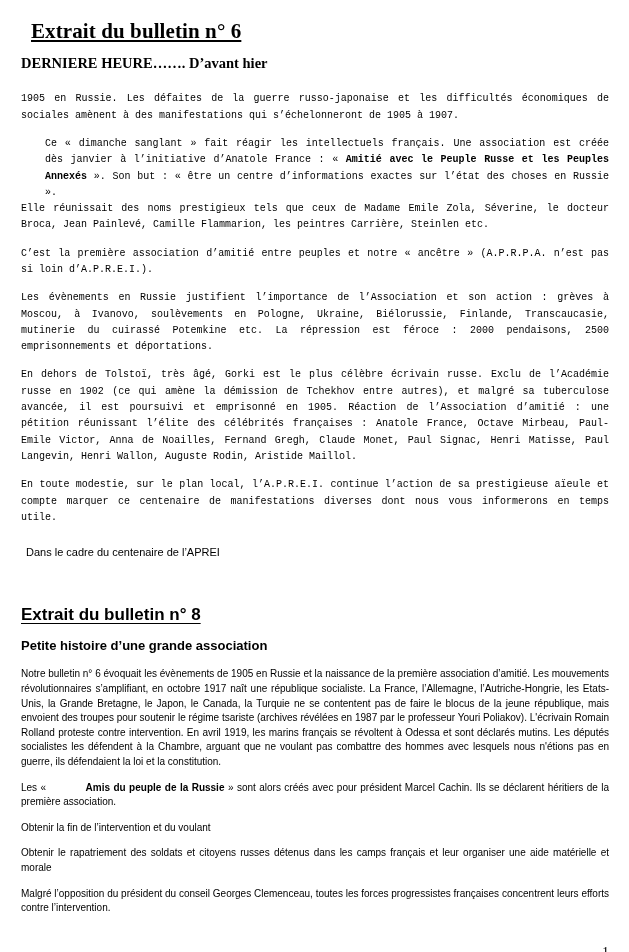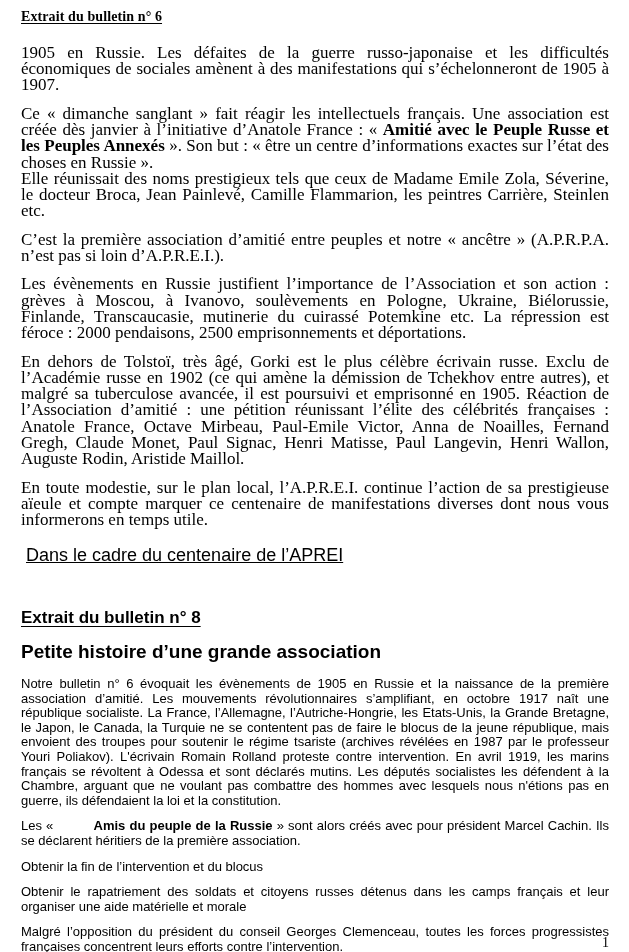--- a/index.html
+++ b/index.html
@@ -17,83 +17,83 @@
   }
   .page {
     position: relative;
     width: 629px;
     height: 952px;
     box-sizing: border-box;
     padding: 0 20px 0 21px;
   }
   .h-bulletin6 {
     font-family: "Liberation Serif", "DejaVu Serif", serif;
-    font-size: 14px;
+    font-size: 21px;
     font-weight: bold;
     text-decoration: underline;
     text-underline-offset: 2px;
-    margin: 0;
+    margin: 10px;
     padding-top: 9px;
     line-height: 1.2;
     letter-spacing: 0.1px;
   }
   .h-derniere {
     font-family: "Liberation Serif", "DejaVu Serif", serif;
     font-size: 14.5px;
     font-weight: bold;
     margin: 2px 0 0 0;
     line-height: 1.25;
   }
   p.s1 {
-    font-family: Liberation Serif, serif;
-    font-size: 17px;
+    font-family: Liberation Mono, monospace;
+    font-size: 10px;
     line-height: 16.3px;
     text-align: justify;
     margin: 0 0 12px 0;
   }
   p.s1.first {
     margin-top: 19px;
   }
   p.s1.tight {
     margin-bottom: 0;
+    margin-left: 24px;
   }
   p.s1 b { font-weight: bold; }
 
   .dans-le-cadre {
     font-family: "Liberation Sans", "DejaVu Sans", sans-serif;
-    font-size: 18px;
+    font-size: 11px;
     line-height: 18px;
     margin: 17px 0 0 0;
     padding-left: 5px;
-    text-decoration: underline;
   }
 
   
   .sec2 {
     margin-top: 44px;
   }
   .h-bulletin8 {
     font-family: "Liberation Sans", "DejaVu Sans", sans-serif;
     font-size: 17px;
     font-weight: bold;
     text-decoration: underline;
     text-underline-offset: 3px;
     margin: 0;
     line-height: 1.2;
   }
   .h-petite {
     font-family: "Liberation Sans", "DejaVu Sans", sans-serif;
-    font-size: 19px;
+    font-size: 13px;
     font-weight: bold;
     margin: 12px 0 0 0;
     line-height: 1.22;
   }
   p.s2 {
     font-family: "Liberation Sans", "DejaVu Sans", sans-serif;
-    font-size: 13px;
+    font-size: 10px;
     line-height: 14.6px;
     text-align: justify;
     margin: 0 0 11px 0;
   }
   p.s2.first { margin-top: 14px; }
   p.s2 b { font-weight: bold; margin-left: 36px; }
 
   .page-number {
     position: absolute;
     right: 20px;
@@ -104,20 +104,21 @@
   }
 </style>
 </head>
 <body>
 
 <div class="page">
 
   <div class="section1">
 
     <h1 class="h-bulletin6">Extrait du bulletin n° 6</h1>
+    <h2 class="h-derniere">DERNIERE HEURE……. D’avant hier</h2>
 
     <p class="s1 first">1905 en Russie. Les défaites de la guerre russo-japonaise et les difficultés économiques de sociales amènent à des manifestations qui s’échelonneront de 1905 à 1907.</p>
 
 
     <p class="s1 tight"><span>Ce « dimanche sanglant » fait réagir les intellectuels français. Une association est créée dès janvier à l’initiative d’Anatole France : « </span><b>Amitié avec le Peuple Russe et les Peuples Annexés</b><span> ». Son but : « être un centre d’informations exactes sur l’état des choses en Russie ».</span></p>
 
     <p class="s1">Elle réunissait des noms prestigieux tels que ceux de Madame Emile Zola, Séverine, le docteur Broca, Jean Painlevé, Camille Flammarion, les peintres Carrière, Steinlen etc.</p>
 
     <p class="s1">C’est la première association d’amitié entre peuples et notre « ancêtre » (A.P.R.P.A. n’est pas si loin d’A.P.R.E.I.).</p>
 
@@ -134,21 +135,21 @@
 
     <h1 class="h-bulletin8">Extrait du bulletin n° 8</h1>
     <h2 class="h-petite">Petite histoire d’une grande association</h2>
 
     <p class="s2 first">Notre bulletin n° 6 évoquait les évènements de 1905 en Russie et la naissance de la première association d’amitié. Les mouvements révolutionnaires s’amplifiant, en octobre 1917 naît une république socialiste. La France, l’Allemagne, l’Autriche-Hongrie, les Etats-Unis, la Grande Bretagne, le Japon, le Canada, la Turquie ne se contentent pas de faire le blocus de la jeune république, mais envoient des troupes pour soutenir le régime tsariste (archives révélées en 1987 par le professeur Youri Poliakov). L'écrivain Romain Rolland proteste contre intervention. En avril 1919, les marins français se révoltent à Odessa et sont déclarés mutins. Les députés socialistes les défendent à la Chambre, arguant que ne voulant pas combattre des hommes avec lesquels nous n'étions pas en guerre, ils défendaient la loi et la constitution.</p>
 
     <p class="s2"><span>Les « </span><b>Amis du peuple de la Russie</b><span> » sont alors créés avec pour président Marcel Cachin. Ils se déclarent héritiers de la première association.</span></p>
 
 
 
-    <p class="s2">Obtenir la fin de l’intervention et du blocus</p>
+    <p class="s2">Obtenir la fin de l’intervention et du voulant</p>
 
     <p class="s2">Obtenir le rapatriement des soldats et citoyens russes détenus dans les camps français et leur organiser une aide matérielle et morale</p>
 
     <p class="s2">Malgré l’opposition du président du conseil Georges Clemenceau, toutes les forces progressistes françaises concentrent leurs efforts contre l’intervention.</p>
 
   </div>
 
   <div class="page-number">1</div>
 </div>
 

